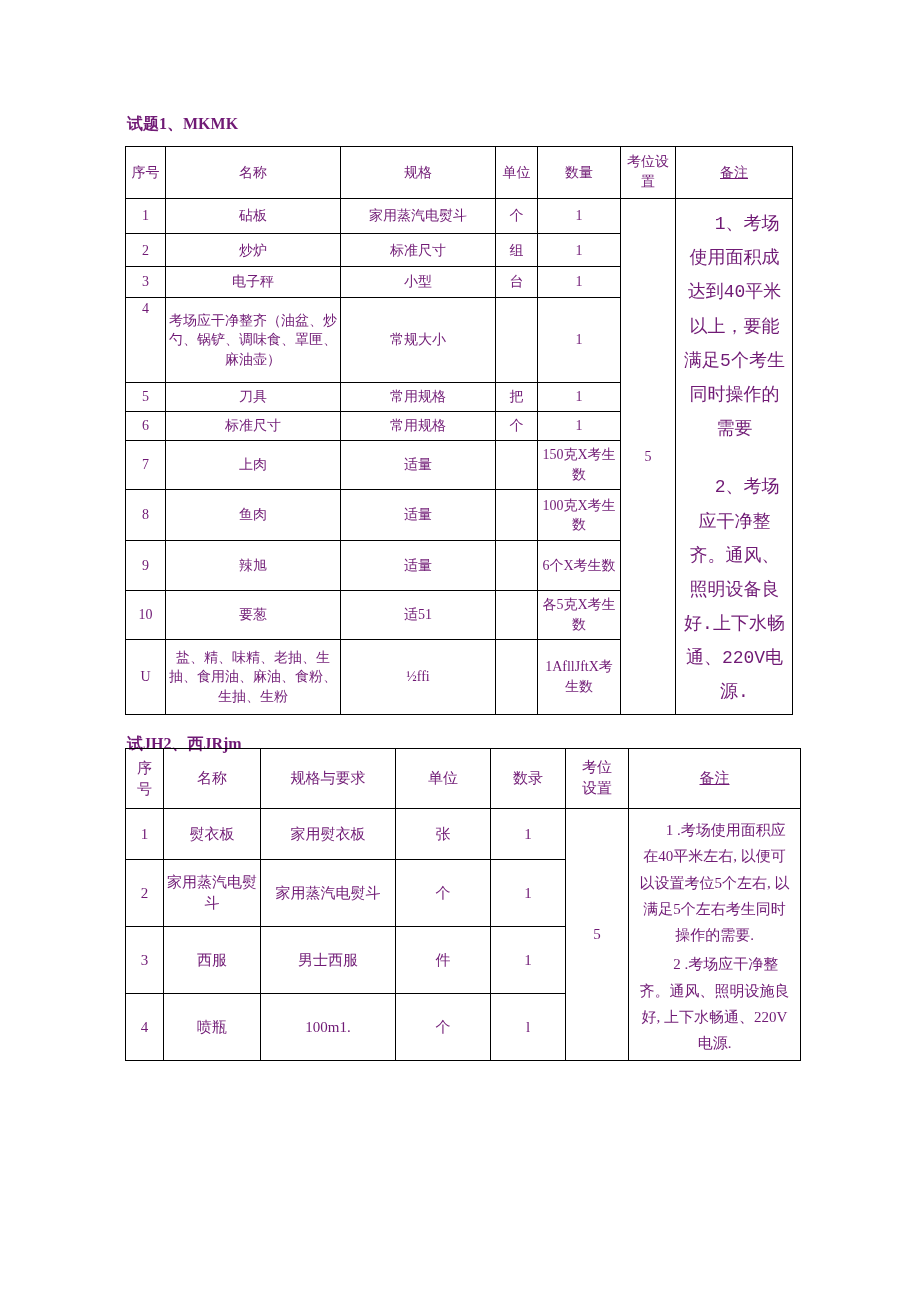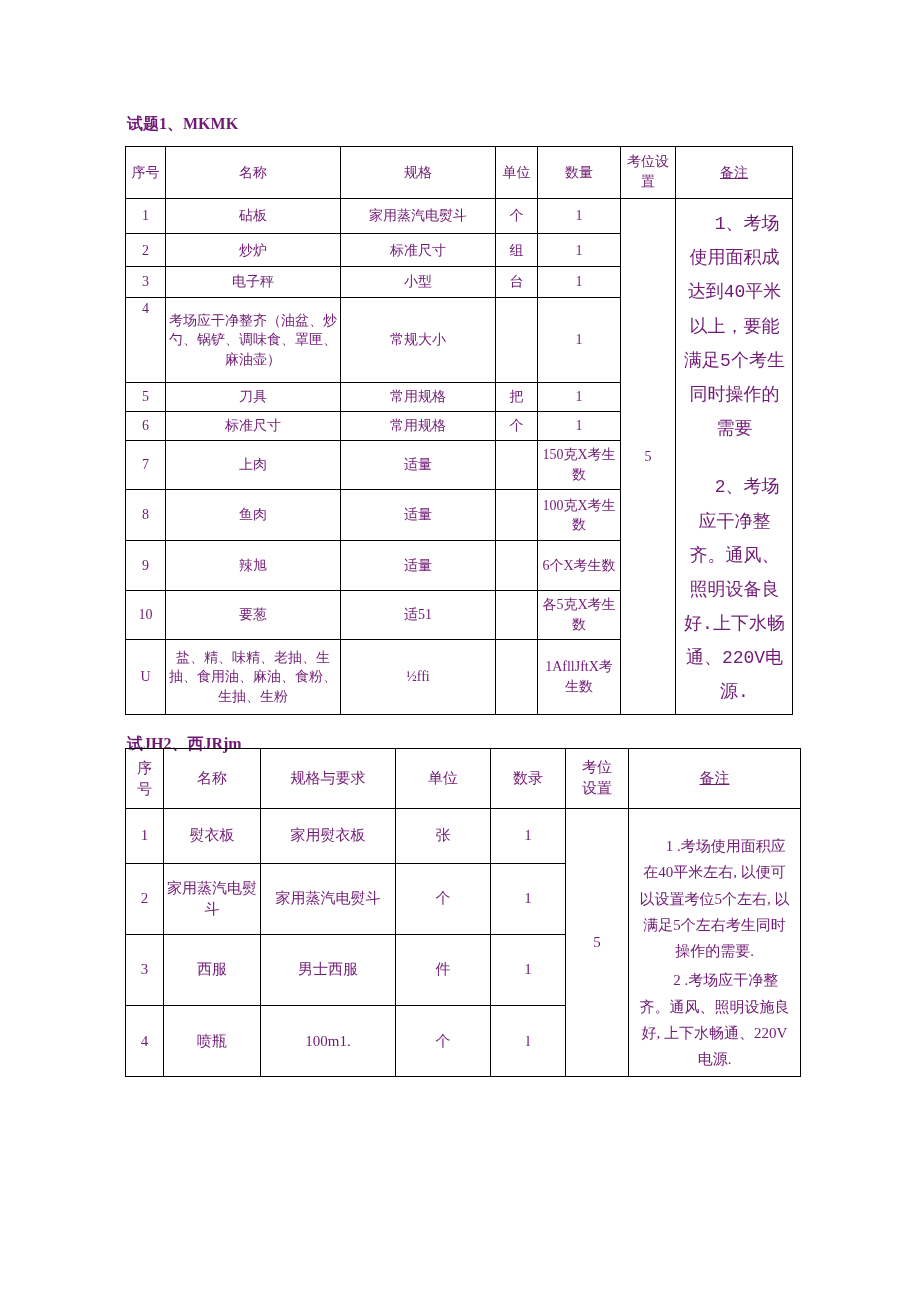--- a/index.html
+++ b/index.html
@@ -78,21 +78,21 @@
   .seat { text-align: center; font-size: 15px; }
 
   .remark {
     text-align: left;
     vertical-align: top;
     word-break: break-all;
   }
   .tbl1 .remark { font-size: 18px; line-height: 1.9; padding: 8px 7px 4px 8px; font-family: Liberation Mono, monospace; }
   .tbl1 .remark p { margin: 0; text-indent: 1.4em; }
   .tbl1 .remark p + p { margin-top: 24px; }
-  .tbl2 .remark { font-size: 15px; line-height: 1.75; padding: 24px 9px 4px 9px; margin-top: 40px; }
+  .tbl2 .remark { font-size: 15px; line-height: 1.75; padding: 8px 9px 4px 9px; margin-top: 40px; }
   .tbl2 .remark p { margin: 0; text-indent: 1.5em; }
   .tbl2 .remark p + p { margin-top: 3px; text-align: center; }
 </style>
 </head>
 <body>
 
 <div class="page">
 
   <div class="doc-title title1">试题1、MKMK</div>
 

